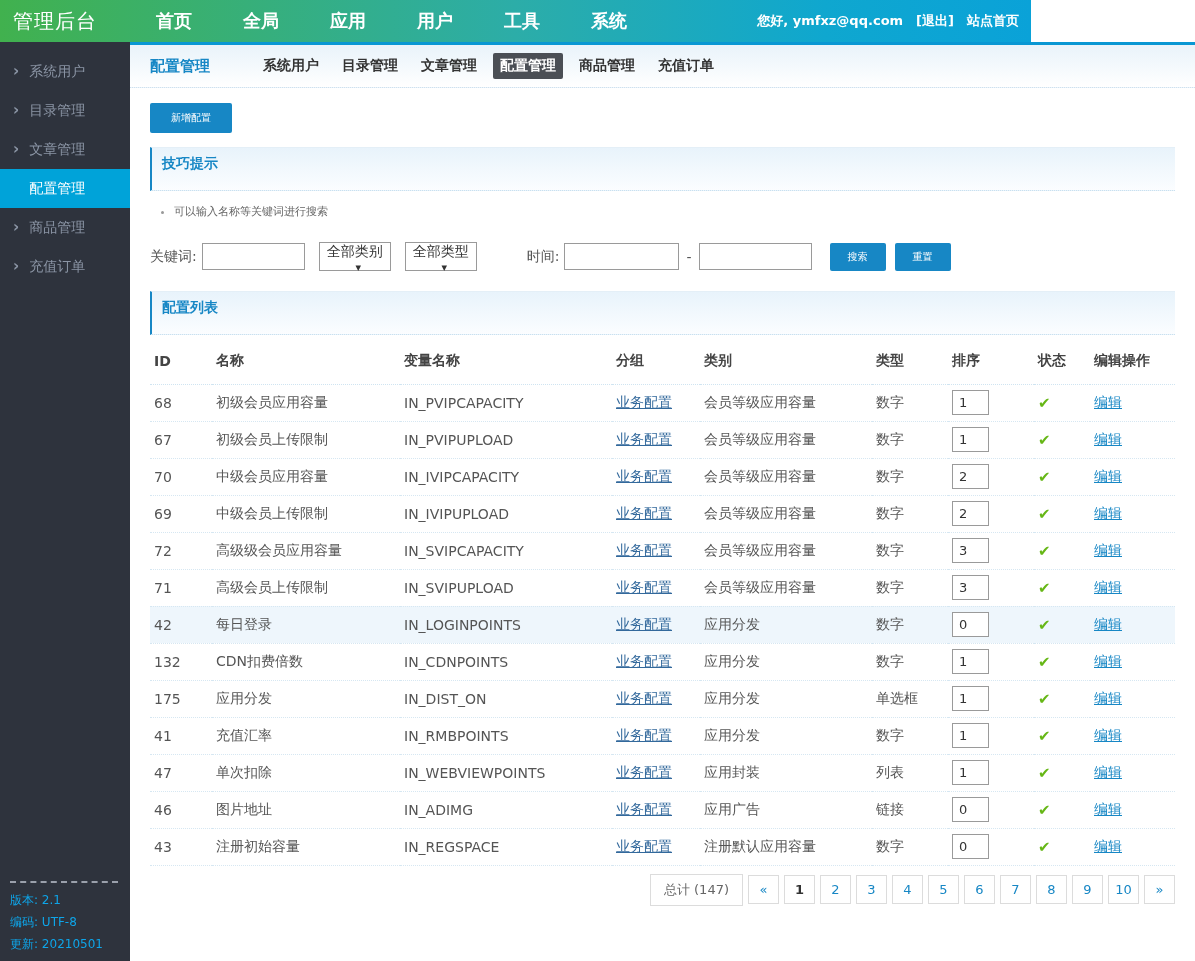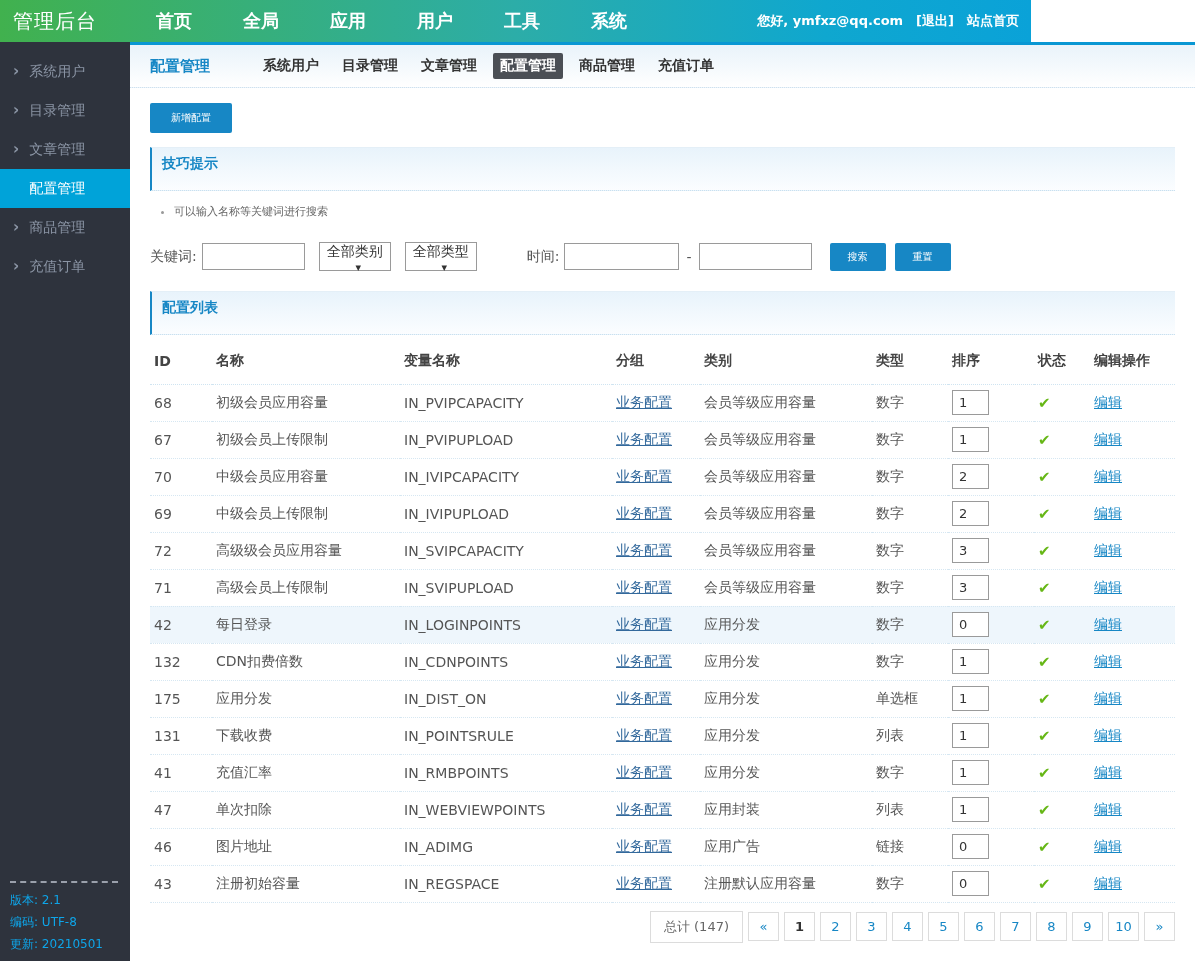--- a/index.html
+++ b/index.html
@@ -274,31 +274,20 @@
           <td><span class="check">✔</span></td>
           <td><span class="lnk-edit">编辑</span></td>
         </tr>
         <tr>
           <td>175</td>
           <td>应用分发</td>
           <td>IN_DIST_ON</td>
           <td><span class="lnk-group">业务配置</span></td>
           <td>应用分发</td>
           <td>单选框</td>
-          <td><input class="sort-input" type="text" value="1" style=""></td>
-          <td><span class="check">✔</span></td>
-          <td><span class="lnk-edit">编辑</span></td>
-        </tr>
-        <tr>
-          <td>131</td>
-          <td>下载收费</td>
-          <td>IN_POINTSRULE</td>
-          <td><span class="lnk-group">业务配置</span></td>
-          <td>应用分发</td>
-          <td>列表</td>
           <td><input class="sort-input" type="text" value="1" style=""></td>
           <td><span class="check">✔</span></td>
           <td><span class="lnk-edit">编辑</span></td>
         </tr>
         <tr>
           <td>41</td>
           <td>充值汇率</td>
           <td>IN_RMBPOINTS</td>
           <td><span class="lnk-group">业务配置</span></td>
           <td>应用分发</td>

